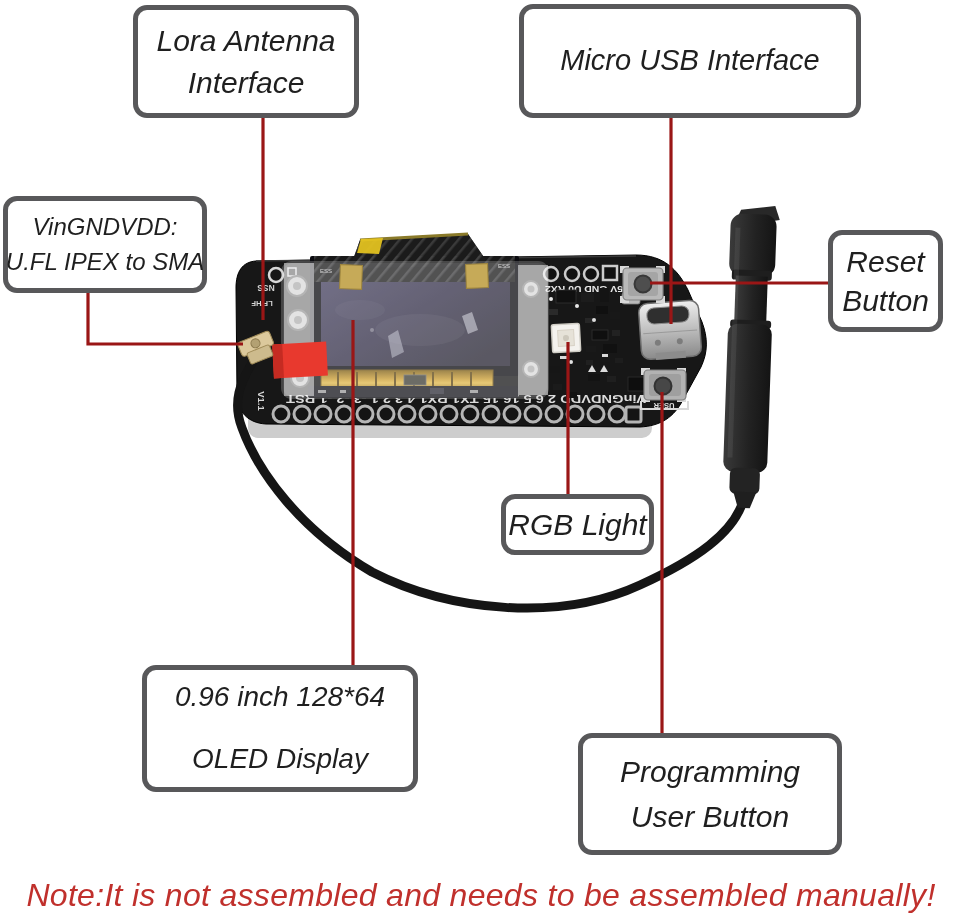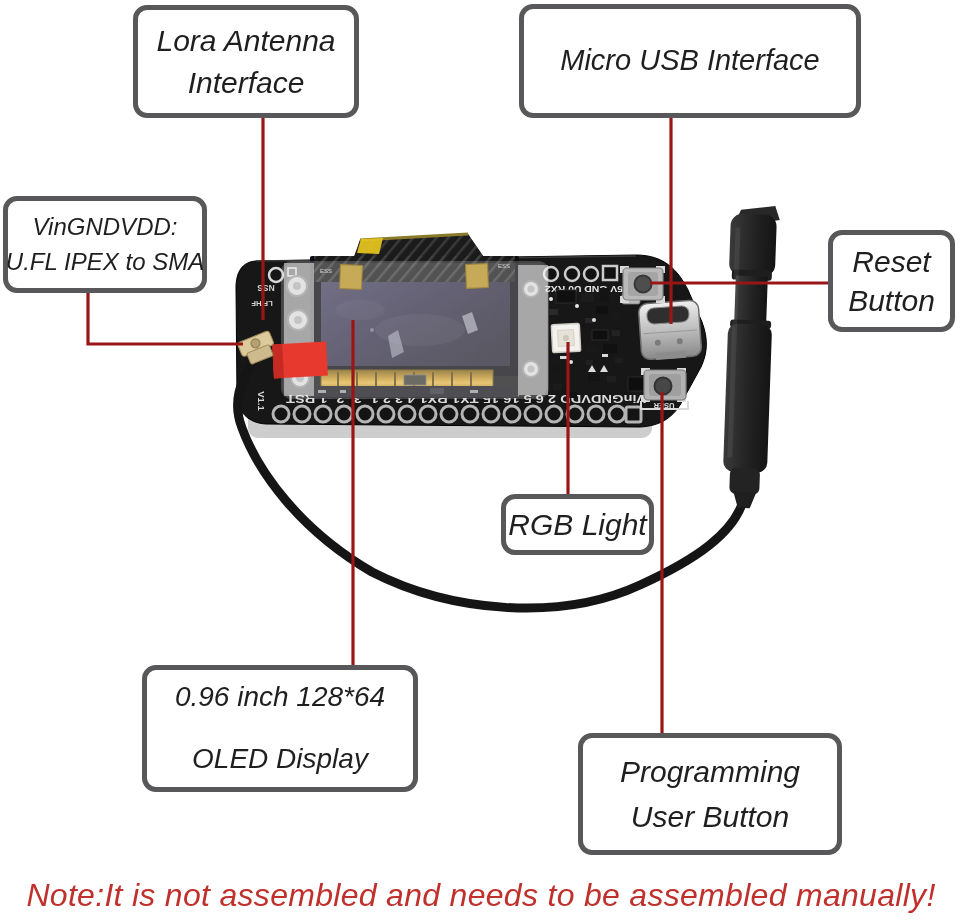--- a/index.html
+++ b/index.html
@@ -14,21 +14,21 @@
     position:absolute;box-sizing:border-box;background:#fff;
     border:5px solid var(--box-border,#58585a);border-radius:14px;
     display:flex;flex-direction:column;justify-content:space-evenly;align-items:center;
     font-style:italic;color:var(--label-text,#1f1f1f);text-align:center;
     line-height:1.1;padding:4px 2px;
   }
   .callout .ln{white-space:nowrap;}
   #box-lora   {left:133px;top:5px;  width:226px;height:113px;font-size:30px;}
   #box-usb    {left:519px;top:4px;  width:342px;height:114px;font-size:29px;}
   #box-conn   {left:3px;  top:196px;width:204px;height:97px; font-size:24px;}
-  #box-reset  {left:828px;top:230px;width:127px;height:102px;font-size:30px;}
+  #box-reset  {left:828px;top:230px;width:115px;height:102px;font-size:30px;}
   #box-rgb    {left:501px;top:494px;width:153px;height:61px; font-size:30px;align-items:center;}
   #box-oled   {left:142px;top:665px;width:276px;height:127px;font-size:28px;gap:24px;}
   #box-user   {left:578px;top:733px;width:264px;height:122px;font-size:30px;}
   .note{
     position:absolute;left:0;right:0;top:877px;text-align:center;
     font-style:italic;font-size:32px;letter-spacing:.3px;
     color:var(--note-text,#c0302c);white-space:nowrap;
   }
 </style>
 </head>

